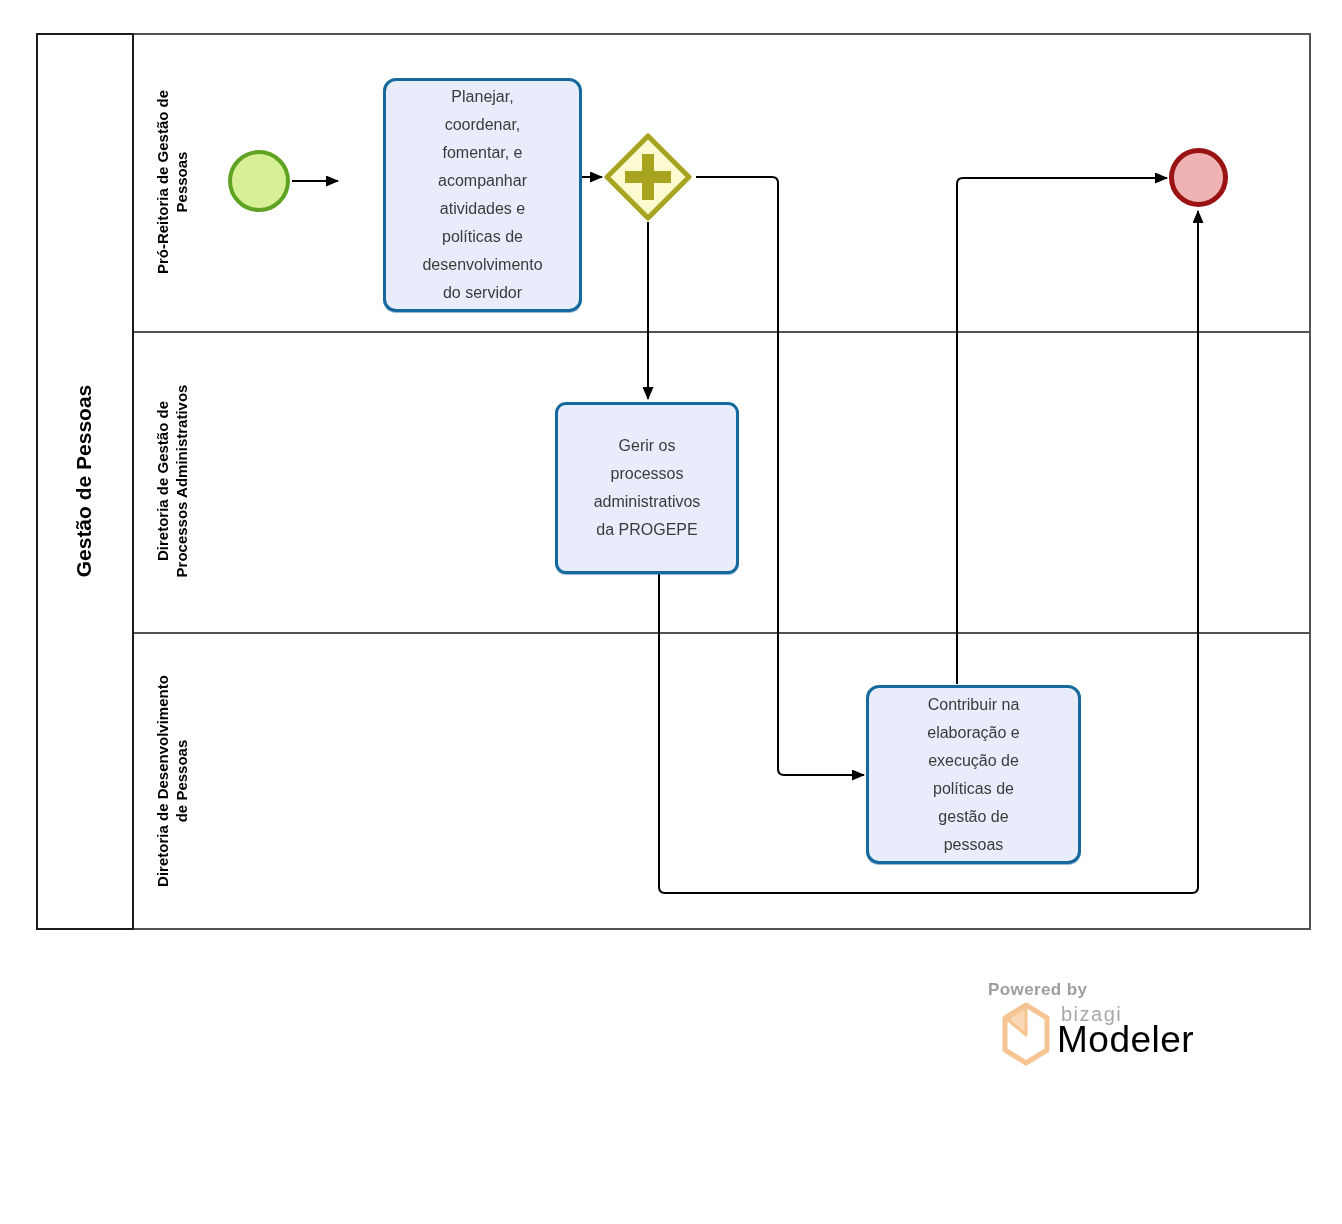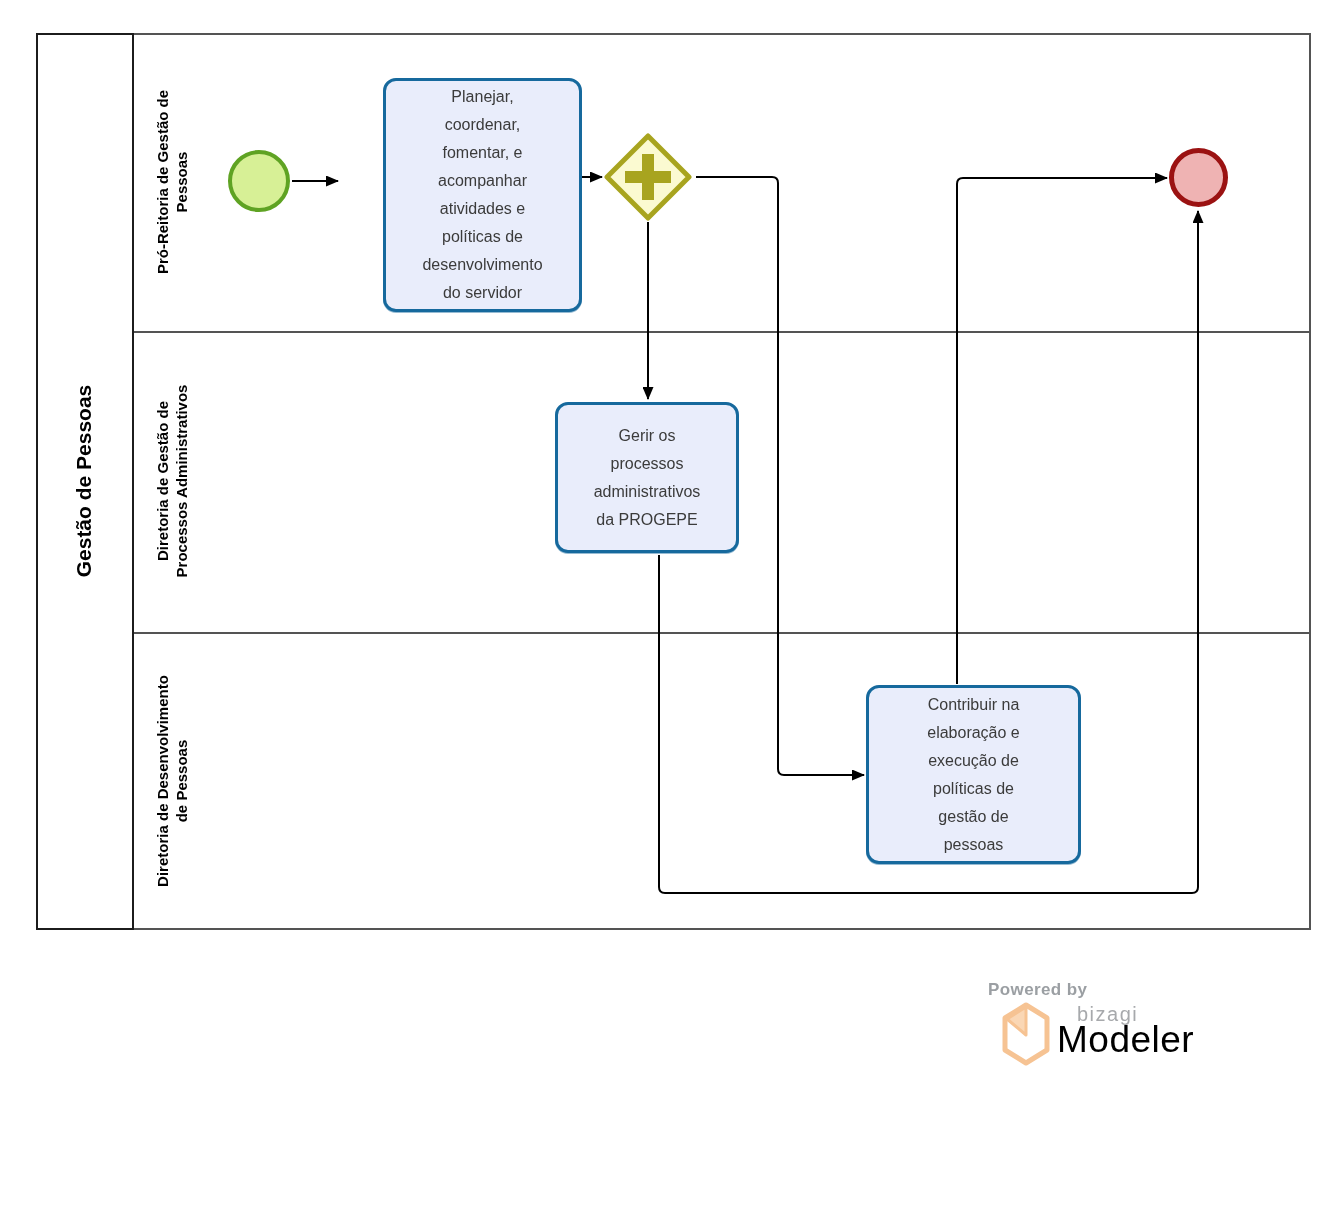--- a/index.html
+++ b/index.html
@@ -26,40 +26,40 @@
   .lane-label-1{left:27px;top:150px;}
   .lane-label-2{left:27px;top:449px;}
   .lane-label-3{left:27px;top:749px;}
 
   
   .task{position:absolute;box-sizing:border-box;border:3px solid #16699d;border-radius:13px;
     background:#e9edfb;display:flex;align-items:center;justify-content:center;text-align:center;
     font-size:16px;line-height:28px;color:#3b3b3b;white-space:pre-line;
     box-shadow:0 1px 0 rgba(22,105,157,.45);}
   .task-planejar{left:340px;top:78px;width:199px;height:234px;margin-left:43px;}
-  .task-gerir{left:555px;top:402px;width:184px;height:151px;}
+  .task-gerir{left:555px;top:402px;width:184px;height:172px;border-radius:11px;}
   .task-contribuir{left:866px;top:685px;width:215px;height:179px;}
 
   .event{position:absolute;box-sizing:border-box;border-radius:50%;}
   .start-event{left:228px;top:150px;width:62px;height:62px;
     border:4px solid #5fa323;background:#d7f096;}
   .end-event{left:1169px;top:148px;width:59px;height:59px;
     border:5px solid #9b1212;background:#efb3b3;}
 
   .gateway{position:absolute;left:604px;top:133px;width:88px;height:88px;}
 
   .flows{position:absolute;left:0;top:0;width:1342px;height:1224px;pointer-events:none;}
   .flow{stroke:#000;stroke-width:2;fill:none;}
 
   
   .powered-by{position:absolute;left:988px;top:980px;font-size:17px;font-weight:600;
     color:#9b9fa3;letter-spacing:.4px;}
   .brand-hex{position:absolute;left:1002px;top:1002px;}
   .brand-bizagi{position:absolute;left:1061px;top:1003px;font-size:20px;color:#a7a9ac;
-    letter-spacing:1.5px;margin-left:16px;}
+    letter-spacing:1.5px;}
   .brand-modeler{position:absolute;left:1057px;top:1019px;font-size:37px;color:#000000;
     letter-spacing:.5px;}
 </style>
 </head>
 <body>
 
 <div class="canvas">
 
   <div class="lanes">
     <div class="lane lane-1"></div>

